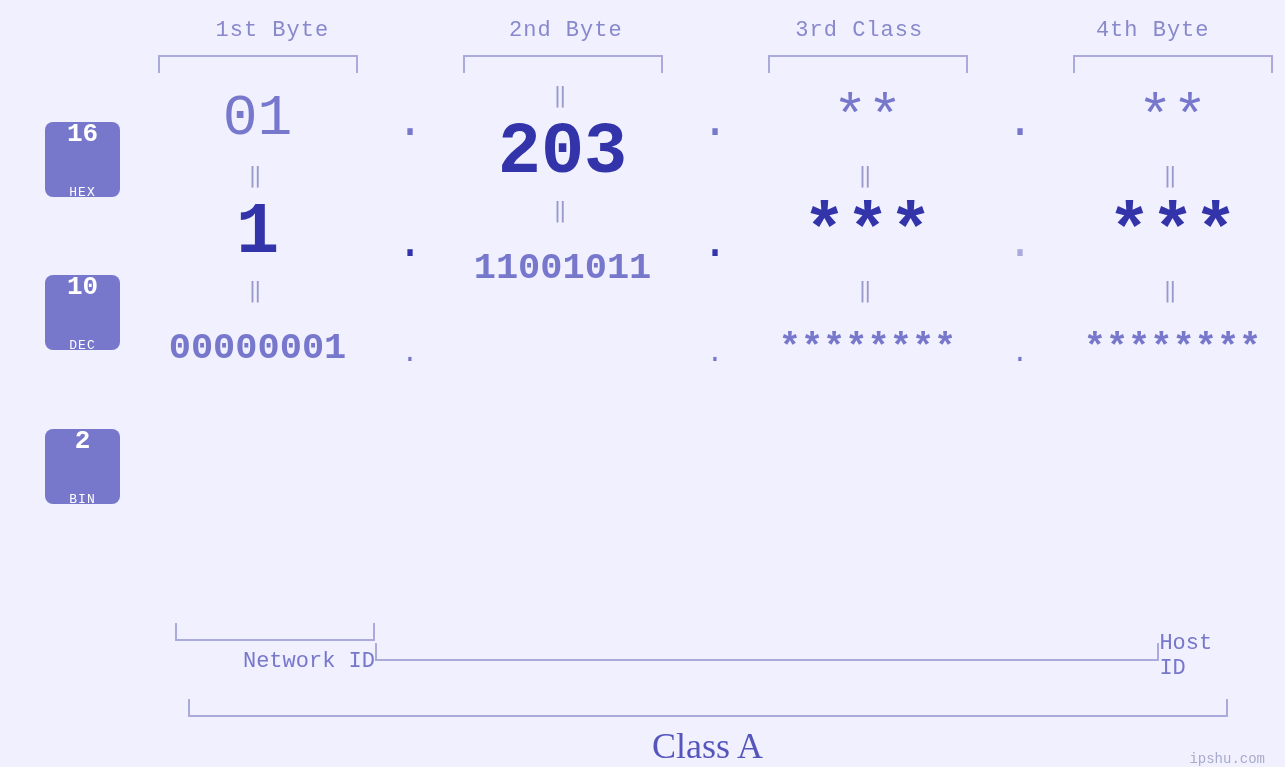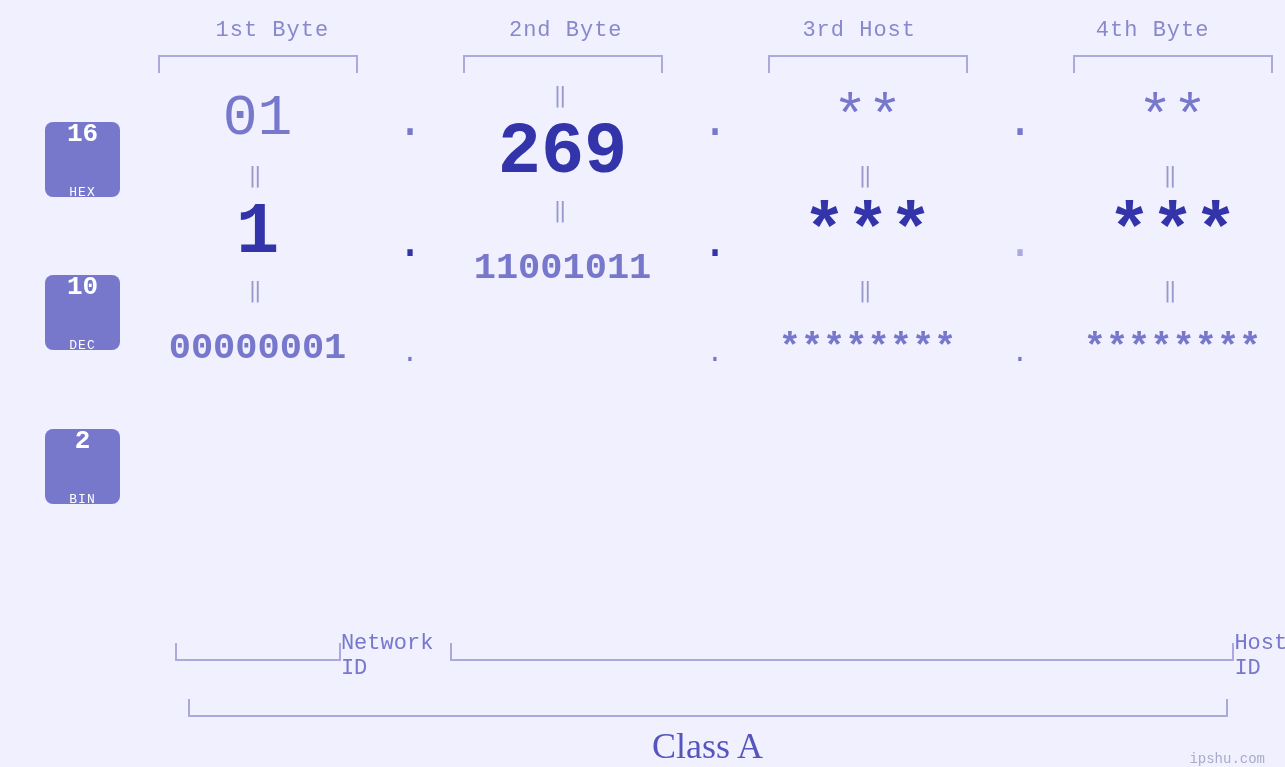--- a/index.html
+++ b/index.html
@@ -20,21 +20,21 @@
       display: flex;
       flex-direction: column;
       align-items: center;
       padding: 0;
     }
 
     
     .byte-headers {
       display: flex;
       width: 100%;
-      justify-content: flex-start;
+      justify-content: flex-end;
       padding-top: 18px;
       padding-left: 140px;
       gap: 0;
     }
 
     .byte-header {
       width: 275px;
       text-align: center;
       font-size: 22px;
       color: #8888cc;
@@ -226,21 +226,21 @@
 </head>
 <body>
 
 <div class="container">
 
   <div class="byte-headers">
     <div class="byte-header">1st Byte</div>
     <div style="width:30px"></div>
     <div class="byte-header">2nd Byte</div>
     <div style="width:30px"></div>
-    <div class="byte-header">3rd Host</div>
+    <div class="byte-header">3rd Class</div>
     <div style="width:30px"></div>
     <div class="byte-header">4th Byte</div>
   </div>
 
   <div class="main-grid">
 
     <div class="label-col">
       <div class="base-badge">
         <span class="base-number">16</span>
         <span class="base-label">HEX</span>
@@ -273,21 +273,21 @@
         <div class="dot-eq"></div>
         <div class="dot-dec">.</div>
         <div class="dot-eq2"></div>
         <div class="dot-bin">.</div>
       </div>
 
       <div class="byte-col">
         <div class="top-bracket"></div>
         <div class="rows-wrapper">
           <div class="equals-row">‖</div>
-          <div class="value-row dec-row">269</div>
+          <div class="value-row dec-row">203</div>
           <div class="equals-row">‖</div>
           <div class="value-row bin-row">11001011</div>
         </div>
       </div>
 
       <div class="dot-col">
         <div class="dot-hex">.</div>
         <div class="dot-eq"></div>
         <div class="dot-dec">.</div>
         <div class="dot-eq2"></div>
@@ -324,21 +324,21 @@
         </div>
       </div>
 
     </div>
   </div>
 
   <div style="width:100%; padding-left:175px; padding-right:45px;">
 
     <div style="display:flex; flex-direction:row; align-items:flex-start;">
 
-      <div style="width:275px; display:flex; flex-direction:row; align-items:center;">
+      <div style="width:275px; display:flex; flex-direction:column; align-items:flex-end;">
         <div style="width:200px; height:18px; border-bottom:2px solid #aaaadd; border-left:2px solid #aaaadd; border-right:2px solid #aaaadd;"></div>
         <div style="margin-top:8px; font-size:22px; color:#7777cc; font-family:'Courier New',Courier,monospace;">Network ID</div>
       </div>
 
       <div style="width:30px;"></div>
 
       <div style="flex:1; display:flex; flex-direction:row; align-items:center;">
         <div style="width:820px; height:18px; border-bottom:2px solid #aaaadd; border-left:2px solid #aaaadd; border-right:2px solid #aaaadd;"></div>
         <div style="margin-top:8px; font-size:22px; color:#7777cc; font-family:'Courier New',Courier,monospace;">Host ID</div>
       </div>

